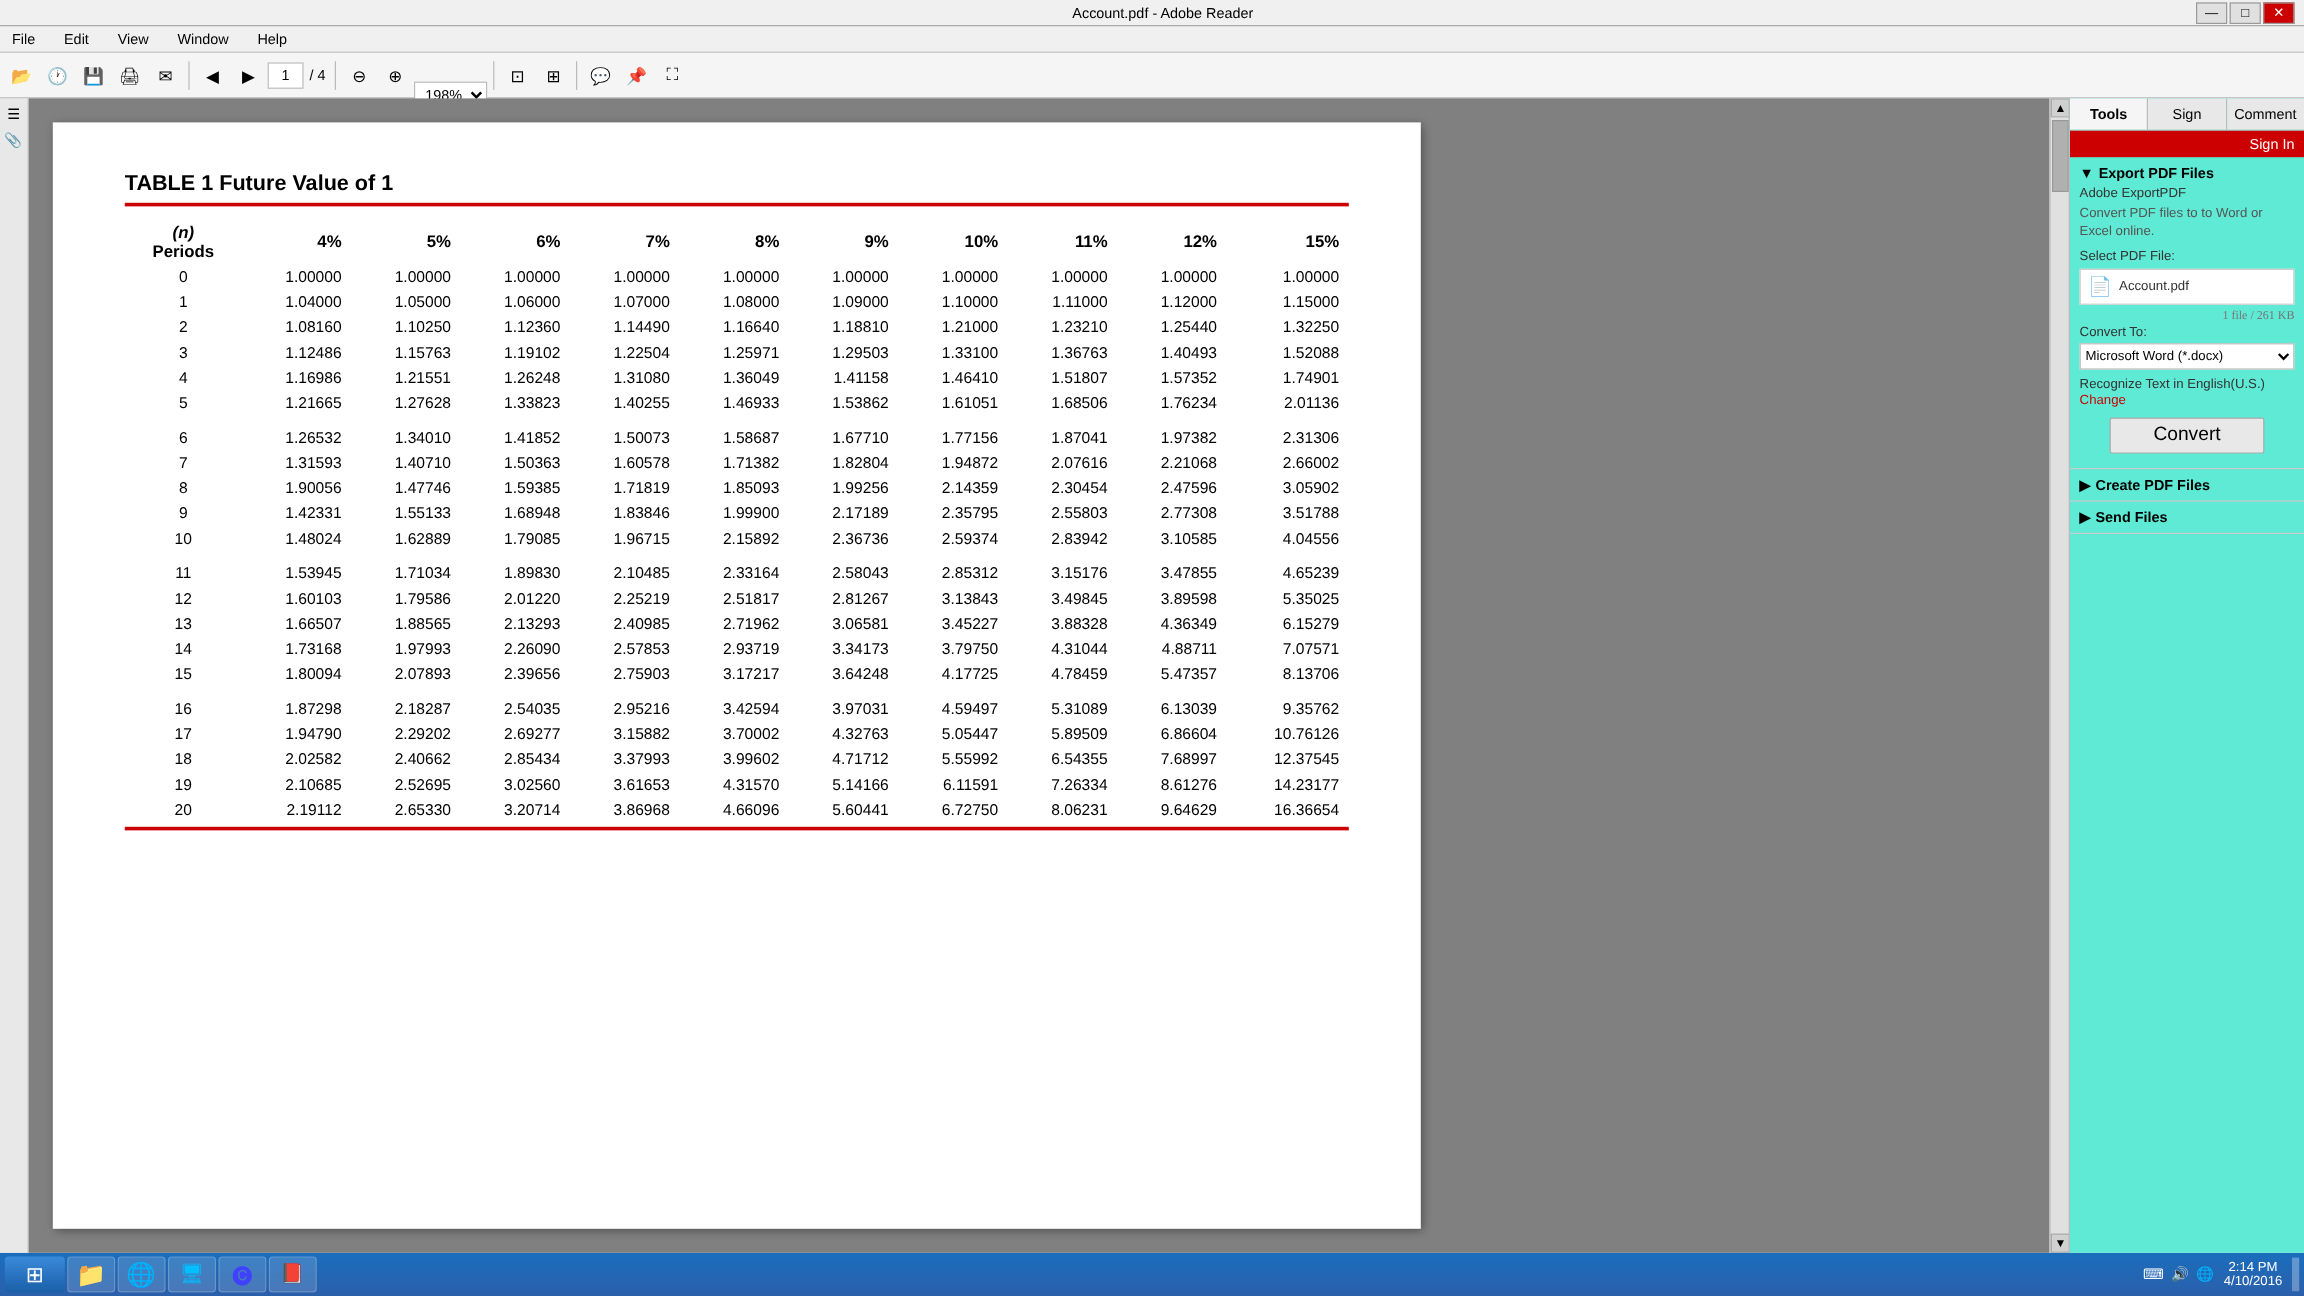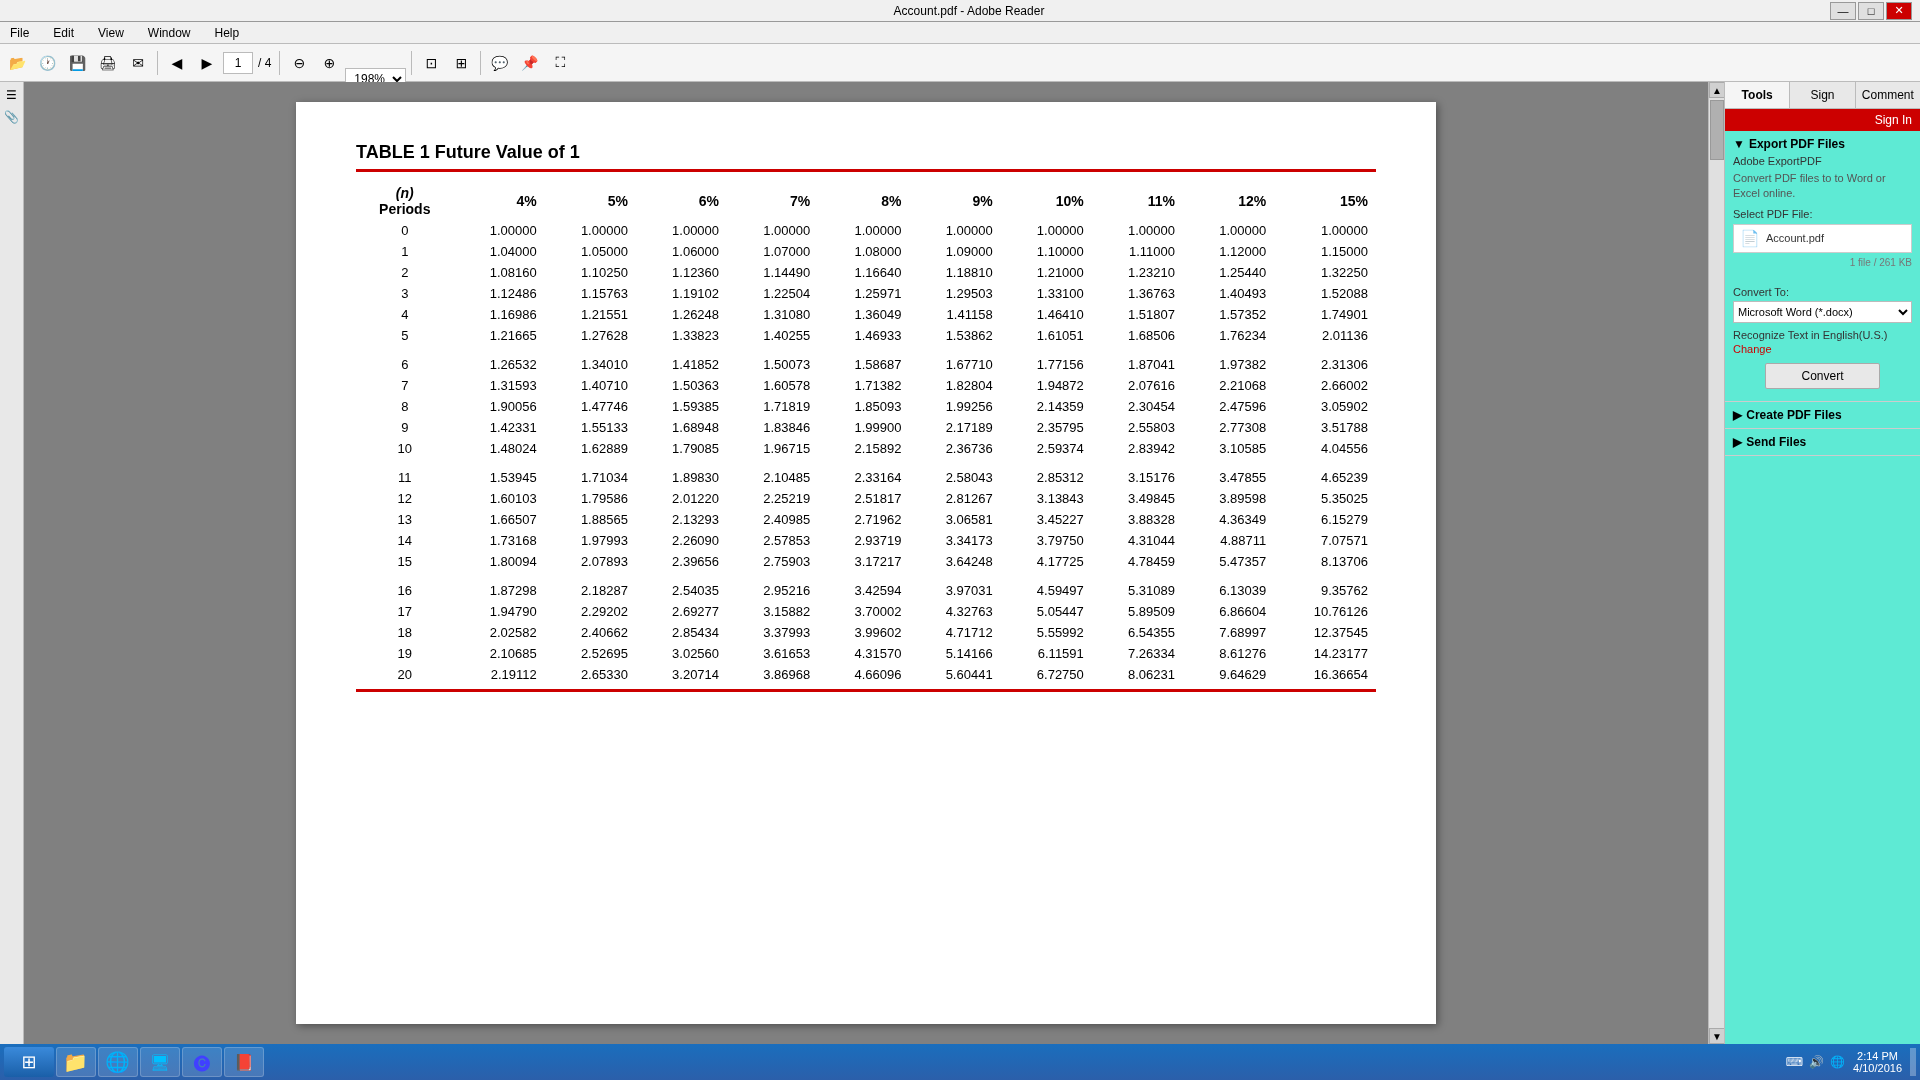--- a/index.html
+++ b/index.html
@@ -78,21 +78,21 @@
       gap: 4px;
     }
     .left-icon { width: 18px; height: 18px; display: flex; align-items: center; justify-content: center; font-size: 12px; cursor: pointer; }
 
     
     .pdf-area {
       flex: 1;
       background: #808080;
       overflow: auto;
       display: flex;
-      justify-content: center;
+      justify-content: flex-start;
       padding: 20px;
     }
     .pdf-page {
       background: white;
       width: 1140px;
       min-height: 900px;
       padding: 40px 60px;
       box-shadow: 2px 2px 8px rgba(0,0,0,0.4);
     }
 
@@ -140,21 +140,21 @@
     .convert-to-label { font-size: 11px; color: #333; margin-bottom: 3px; }
     .convert-select {
       width: 100%; height: 22px; border: 1px solid #bbb; font-size: 11px; background: white;
       margin-bottom: 6px;
     }
     .recognize-text { font-size: 11px; color: #333; margin-bottom: 2px; }
     .change-link { font-size: 11px; color: #c00; cursor: pointer; margin-bottom: 8px; }
 
     .convert-btn {
       display: block; margin: 0 auto 6px; padding: 5px 35px;
-      background: #e8e8e8; border: 1px solid #aaa; font-size: 12px; cursor: pointer;
+      background: #e8e8e8; border: 1px solid #aaa; font-size: 16px; cursor: pointer;
       border-radius: 2px;
     }
 
     .panel-section-collapsed {
       border-bottom: 1px solid #ccc;
       padding: 6px 8px;
     }
     .panel-section-collapsed-title {
       font-weight: bold; font-size: 12px; display: flex; align-items: center; gap: 4px; cursor: pointer;
     }
@@ -589,21 +589,21 @@
         <span>▼</span>
         <span>Export PDF Files</span>
       </div>
       <div class="panel-label">Adobe ExportPDF</div>
       <div class="panel-desc">Convert PDF files to to Word or Excel online.</div>
       <div class="panel-label">Select PDF File:</div>
       <div class="file-badge">
         <span class="file-icon">📄</span>
         <span class="file-name">Account.pdf</span>
       </div>
-      <div style="font-size:10px;color:#777;text-align:right;margin-bottom:18px;">1 file / 261 KB</div>
+      <div style="font-size:10px;color:#777;text-align:right;margin-bottom:2px;font-family:Liberation Serif, serif;">1 file / 261 KB</div>
       <div class="convert-to-label">Convert To:</div>
       <select class="convert-select">
         <option>Microsoft Word (*.docx)</option>
         <option>Microsoft Excel (*.xlsx)</option>
       </select>
       <div class="recognize-text">Recognize Text in English(U.S.)</div>
       <div class="change-link">Change</div>
       <button class="convert-btn">Convert</button>
     </div>
 

